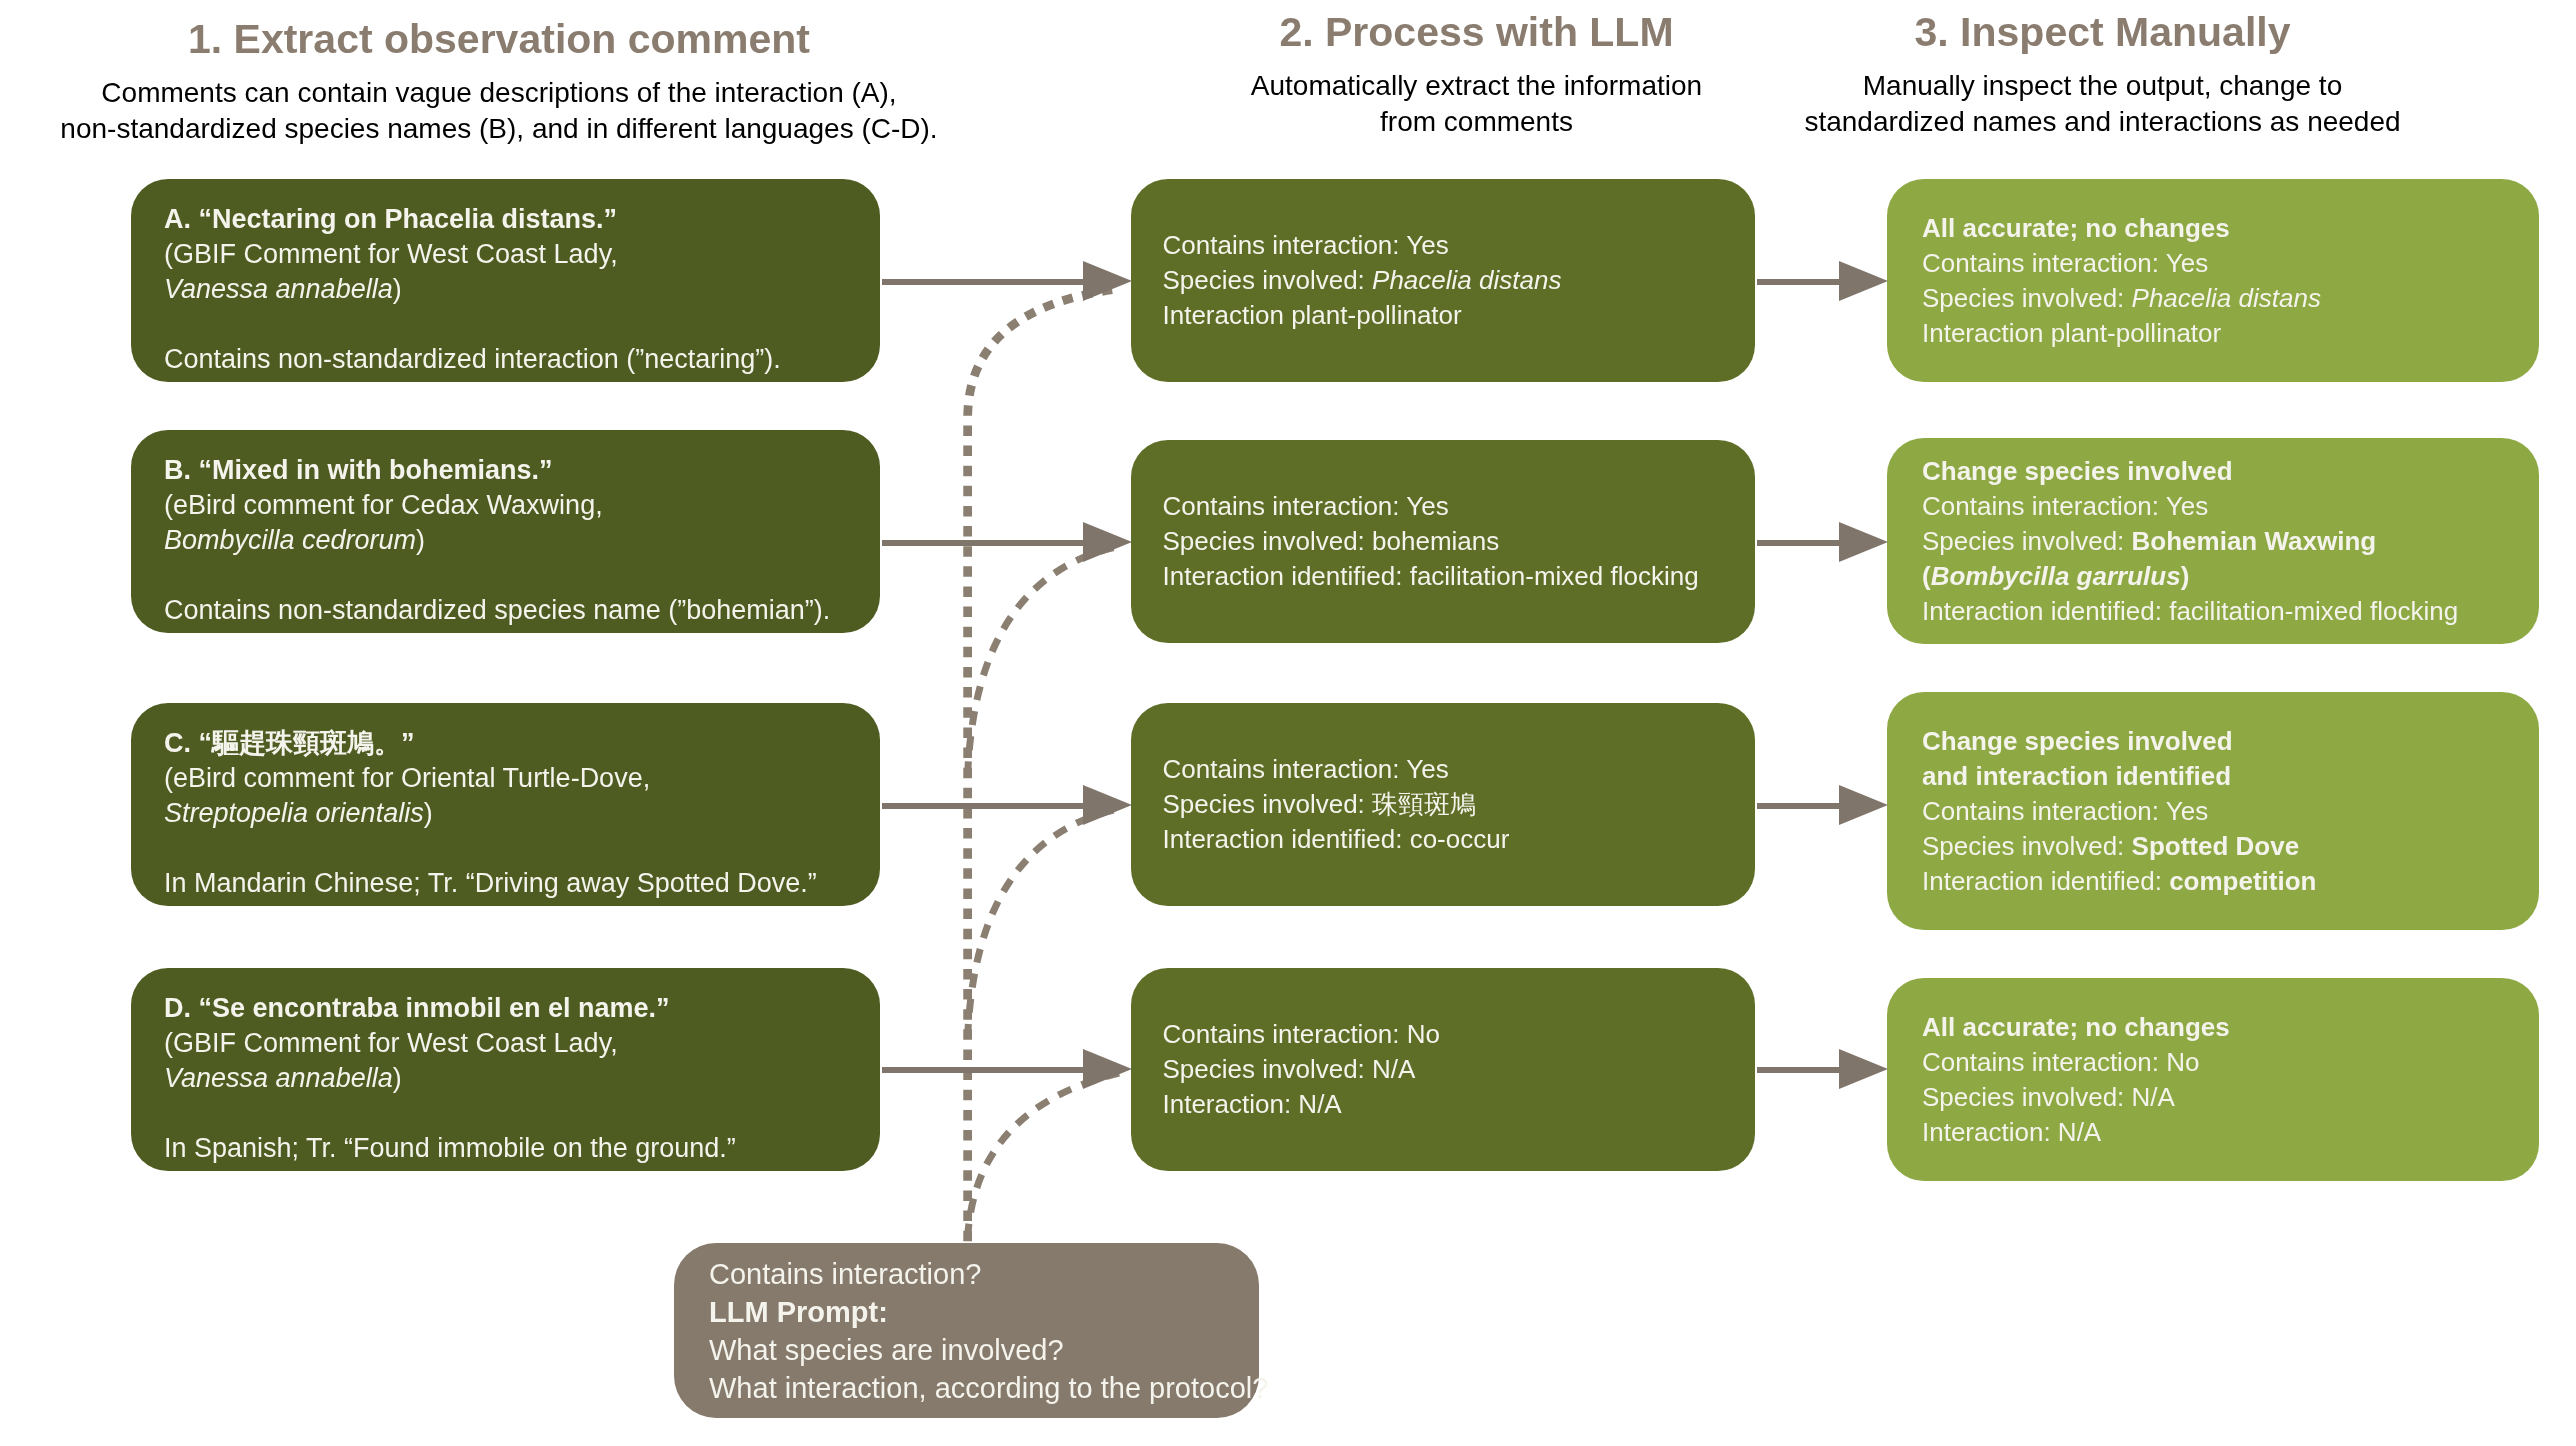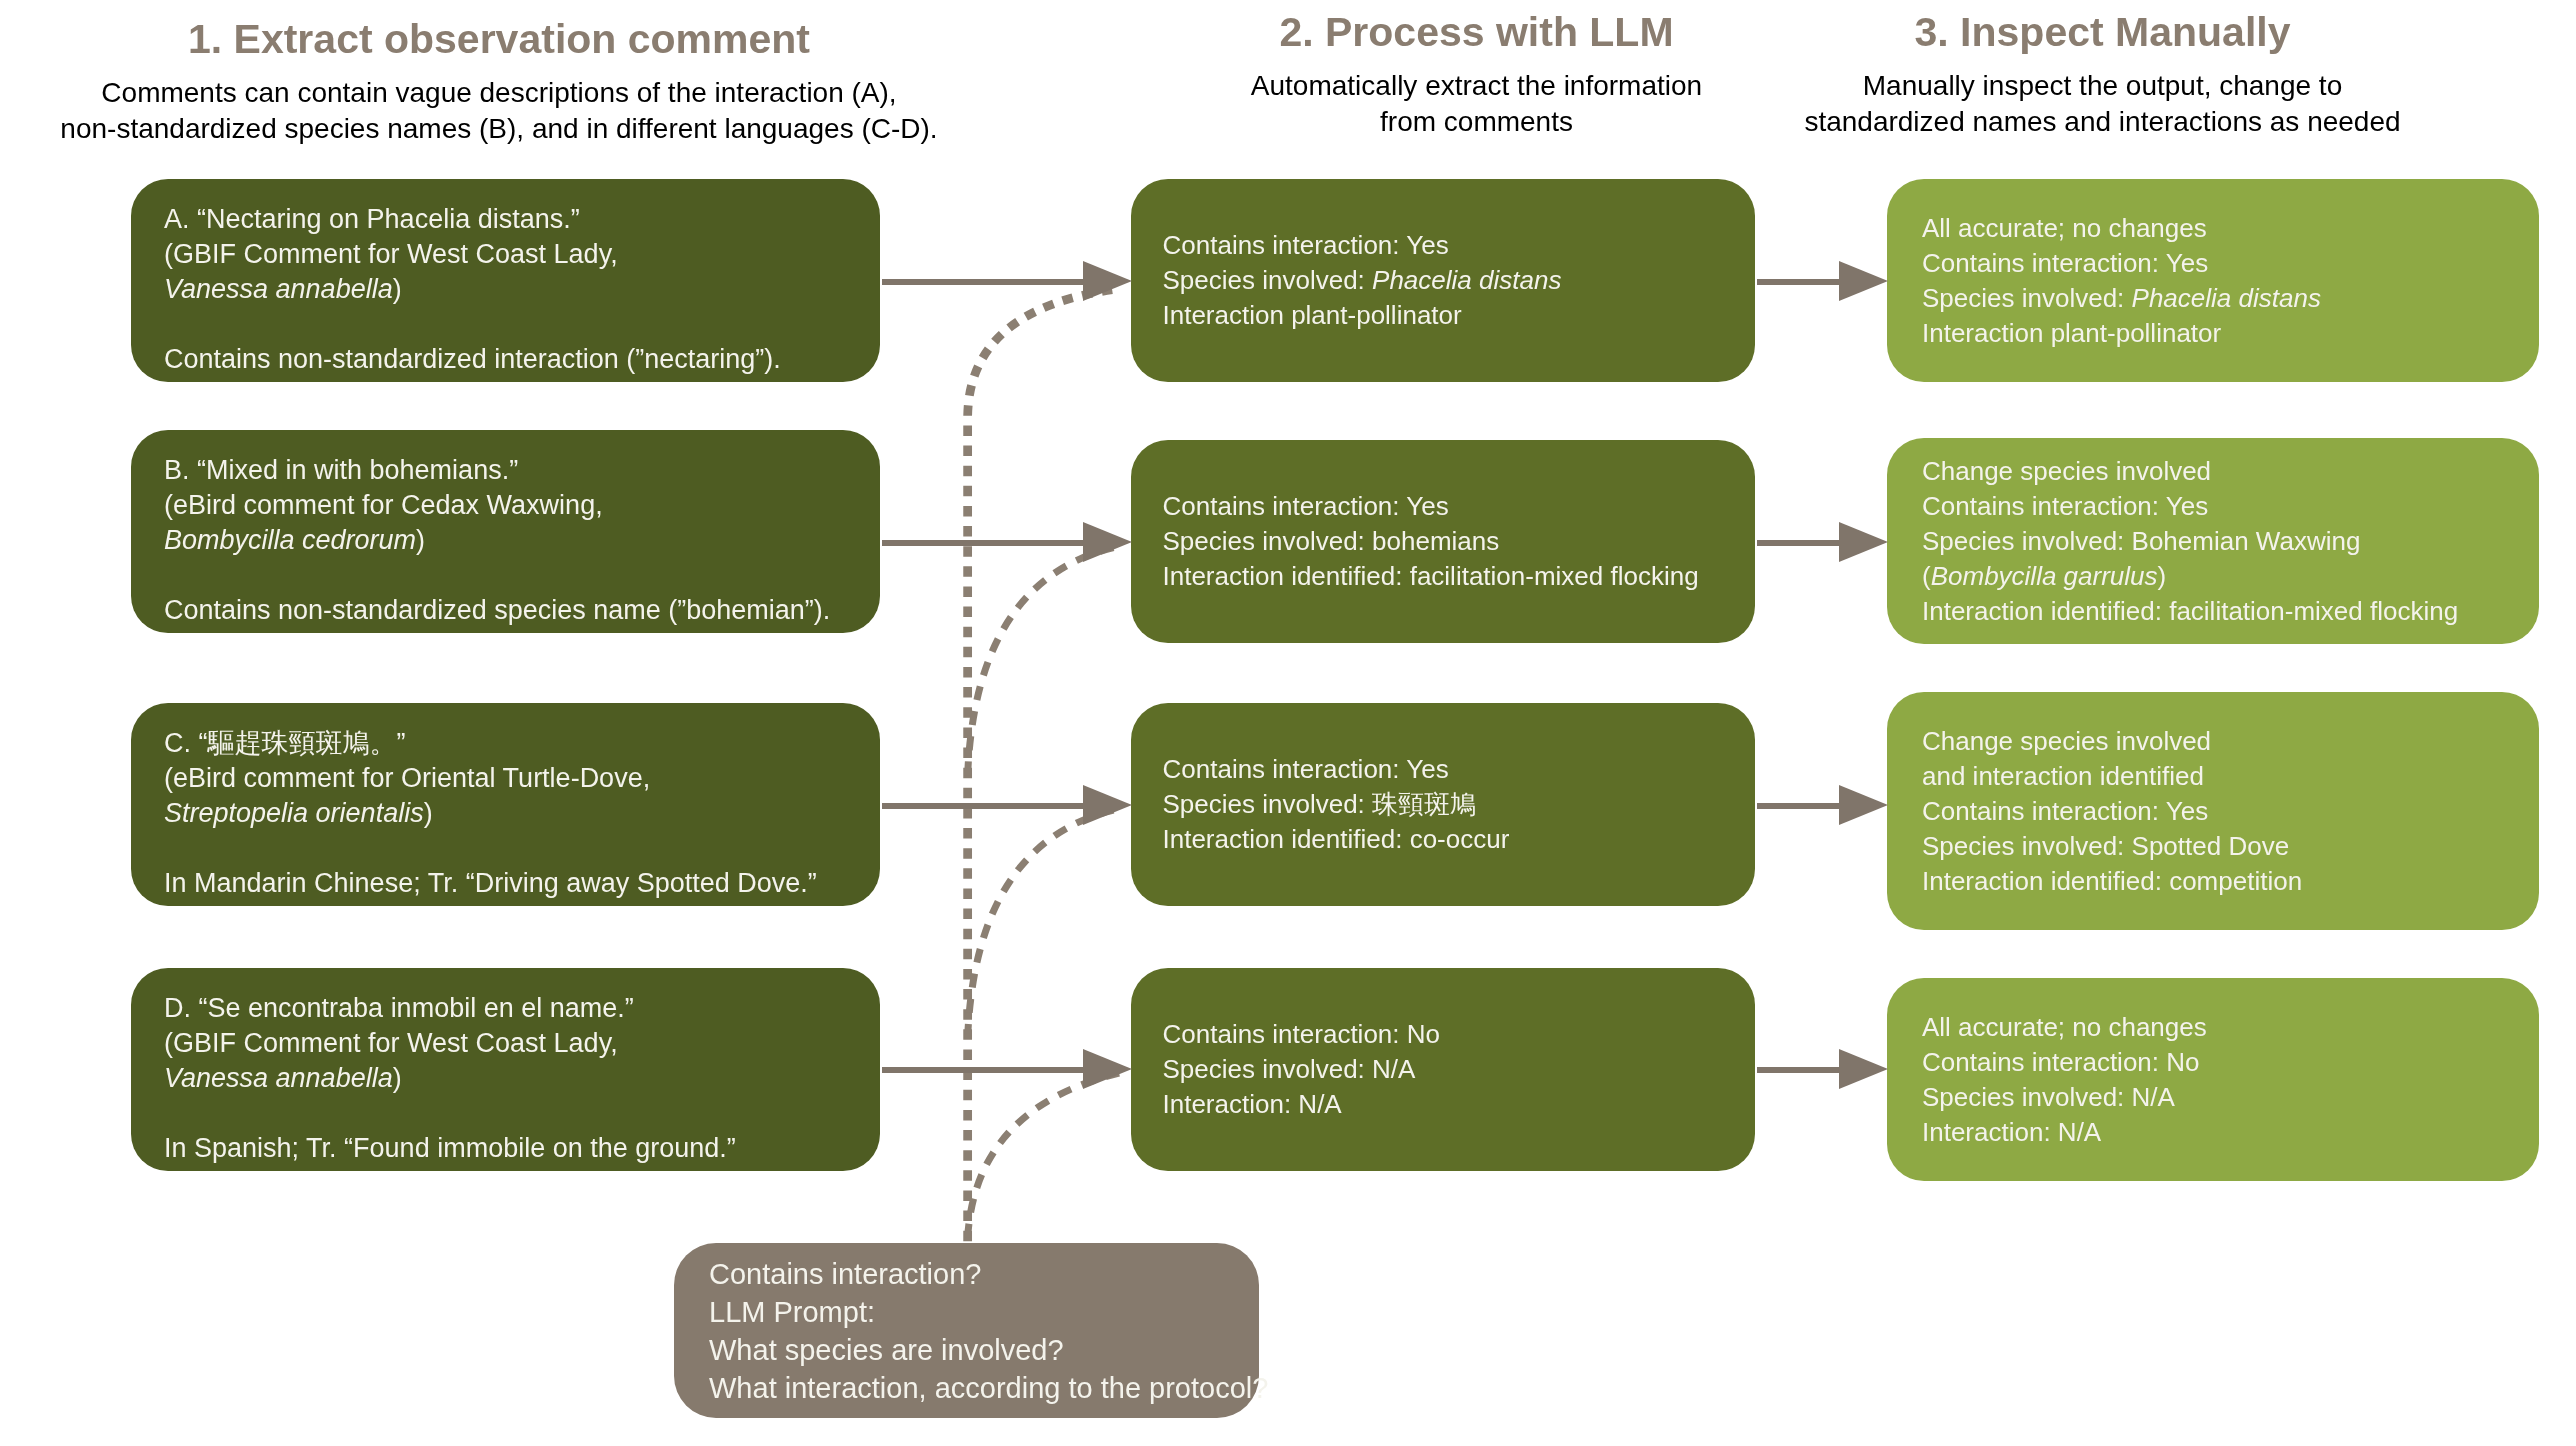--- a/index.html
+++ b/index.html
@@ -44,21 +44,21 @@
     padding:16px 35px;
     font-size:26px;line-height:35px;
   }
   .prompt-box{
     left:674px;top:1243px;width:585px;height:175px;
     background:var(--prompt-brown,#867a6d);
     border-radius:42px;
     padding:12.3px 0 0 35px;
     font-size:29px;line-height:38px;
   }
-  .b{font-weight:normal;text-align:center;}
+  .b{font-weight:bold;text-align:center;}
   .i{font-style:italic;}
   .arrow{position:absolute;height:40px;}
   .arrow .shaft{
     position:absolute;left:0;right:40px;top:17.5px;height:6.1px;
     background:var(--arrow-brown,#80756a);
   }
   .arrow .head{
     position:absolute;right:0;top:0;width:0;height:0;
     border-top:20px solid transparent;
     border-bottom:20px solid transparent;

